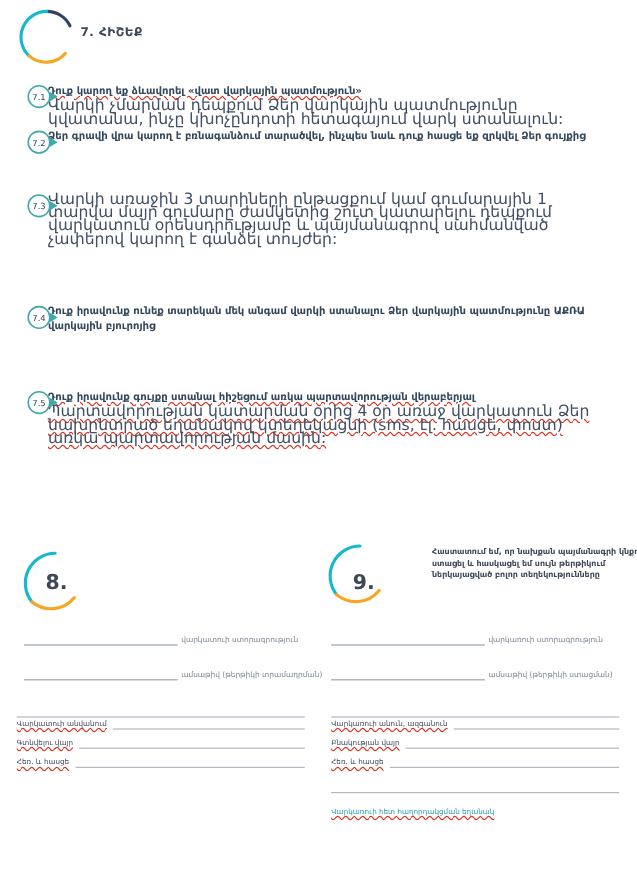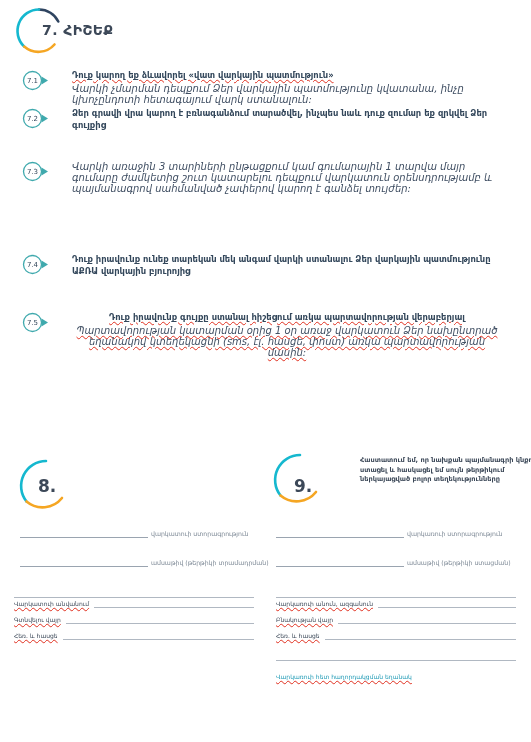--- a/index.html
+++ b/index.html
@@ -21,56 +21,55 @@
     left: 14px; top: 6px;
     width: 300px; height: 52px;
   }
   .ring {
     position: absolute;
     left: 0; top: 0;
     width: 50px; height: 50px;
   }
   .sec-title {
     position: absolute;
-    left: 28px; top: 16px;
-    font-size: 14px;
+    left: 53px; top: 16px;
+    font-size: 10px;
     font-weight: bold;
     letter-spacing: 0.4px;
     color: #3c4858;
     white-space: nowrap;
   }
 
   
   .item {
     position: absolute;
     left: 22px;
     width: 480px;
   }
   .badge {
     position: absolute;
     left: 0; top: 0;
     width: 21px; height: 21px;
   }
   .badge svg { display:block; }
   .item-body {
-    margin-left: 50px;
+    margin-left: 18px;
   }
   .item-head {
     font-size: 8.4px;
     font-weight: bold;
     line-height: 11.6px;
     color: #33475b;
     margin: 0 0 1.5px 0;
   }
   .item-text {
-    font-size: 10px;
+    font-size: 13px;
     line-height: 11px;
     color: #404f63;
     margin: 0;
-    font-style: italic;
   }
   .sq {
     text-decoration: underline;
     text-decoration-color: #e03020;
     text-decoration-style: wavy;
     text-decoration-thickness: 0.6px;
     text-underline-offset: 1px;
   }
 
   
@@ -186,21 +185,21 @@
 
 <div class="item" style="top:108px;">
   <div class="badge">
     <svg width="28" height="21" viewBox="0 0 28 21">
       <circle cx="10.5" cy="10.5" r="9" fill="#ffffff" stroke="#3fa9ad" stroke-width="1.3"></circle>
       <text x="10.5" y="13.4" font-size="7" font-family="DejaVu Sans, sans-serif" fill="#33475b" text-anchor="middle">7.2</text>
       <path d="M 19.5 6.5 L 26 10.5 L 19.5 14.5 Z" fill="#3fa9ad"></path>
     </svg>
   </div>
   <div class="item-body">
-    <p class="item-head">Ձեր գրավի վրա կարող է բռնագանձում տարածվել, ինչպես նաև դուք զումար եք զրկվել Ձեր գույքից</p>
+    <p class="item-head">Ձեր գրավի վրա կարող է բռնագանձում տարածվել, ինչպես նաև դուք հասցե եք զրկվել Ձեր գույքից</p>
   </div>
 </div>
 
 <div class="item" style="top:161px;">
   <div class="badge">
     <svg width="28" height="21" viewBox="0 0 28 21">
       <circle cx="10.5" cy="10.5" r="9" fill="#ffffff" stroke="#3fa9ad" stroke-width="1.3"></circle>
       <text x="10.5" y="13.4" font-size="7" font-family="DejaVu Sans, sans-serif" fill="#33475b" text-anchor="middle">7.3</text>
       <path d="M 19.5 6.5 L 26 10.5 L 19.5 14.5 Z" fill="#3fa9ad"></path>
     </svg>
@@ -216,31 +215,31 @@
       <circle cx="10.5" cy="10.5" r="9" fill="#ffffff" stroke="#3fa9ad" stroke-width="1.3"></circle>
       <text x="10.5" y="13.4" font-size="7" font-family="DejaVu Sans, sans-serif" fill="#33475b" text-anchor="middle">7.4</text>
       <path d="M 19.5 6.5 L 26 10.5 L 19.5 14.5 Z" fill="#3fa9ad"></path>
     </svg>
   </div>
   <div class="item-body">
     <p class="item-head">Դուք  իրավունք ունեք տարեկան մեկ անգամ վարկի ստանալու Ձեր վարկային պատմությունը ԱՔՌԱ վարկային բյուրոյից</p>
   </div>
 </div>
 
-<div class="item" style="top:312px;text-align:center;">
+<div class="item" style="top:325px;">
   <div class="badge">
     <svg width="28" height="21" viewBox="0 0 28 21">
       <circle cx="10.5" cy="10.5" r="9" fill="#ffffff" stroke="#3fa9ad" stroke-width="1.3"></circle>
       <text x="10.5" y="13.4" font-size="7" font-family="DejaVu Sans, sans-serif" fill="#33475b" text-anchor="middle">7.5</text>
       <path d="M 19.5 6.5 L 26 10.5 L 19.5 14.5 Z" fill="#3fa9ad"></path>
     </svg>
   </div>
   <div class="item-body">
     <p class="item-head sq">Դուք իրավունք գույքը ստանալ հիշեցում առկա պարտավորության վերաբերյալ</p>
-    <p class="item-text sq">Պարտավորության կատարման օրից 1 օր առաջ վարկատուն Ձեր նախընտրած եղանակով կտեղեկացնի (sms, էլ. հասցե, փոստ) առկա պարտավորության մասին:</p>
+    <p class="item-text sq">Պարտավորության կատարման օրից 4 օր առաջ վարկատուն Ձեր նախընտրած եղանակով կտեղեկացնի (sms, էլ. հասցե, փոստ) առկա պարտավորության մասին:</p>
   </div>
 </div>
 
 <div class="confirm" style="left:18px; top:458px;">
   <div class="ring2">
     <svg width="56" height="56" viewBox="0 0 56 56">
       <path d="M 28 3 A 25 25 0 0 0 8.5 43.5" fill="none" stroke="#15b8cf" stroke-width="2.6" stroke-linecap="round"></path>
       <path d="M 8.5 43.5 A 25 25 0 0 0 44 40" fill="none" stroke="#f5a623" stroke-width="2.6" stroke-linecap="round"></path>
     </svg>
   </div>

